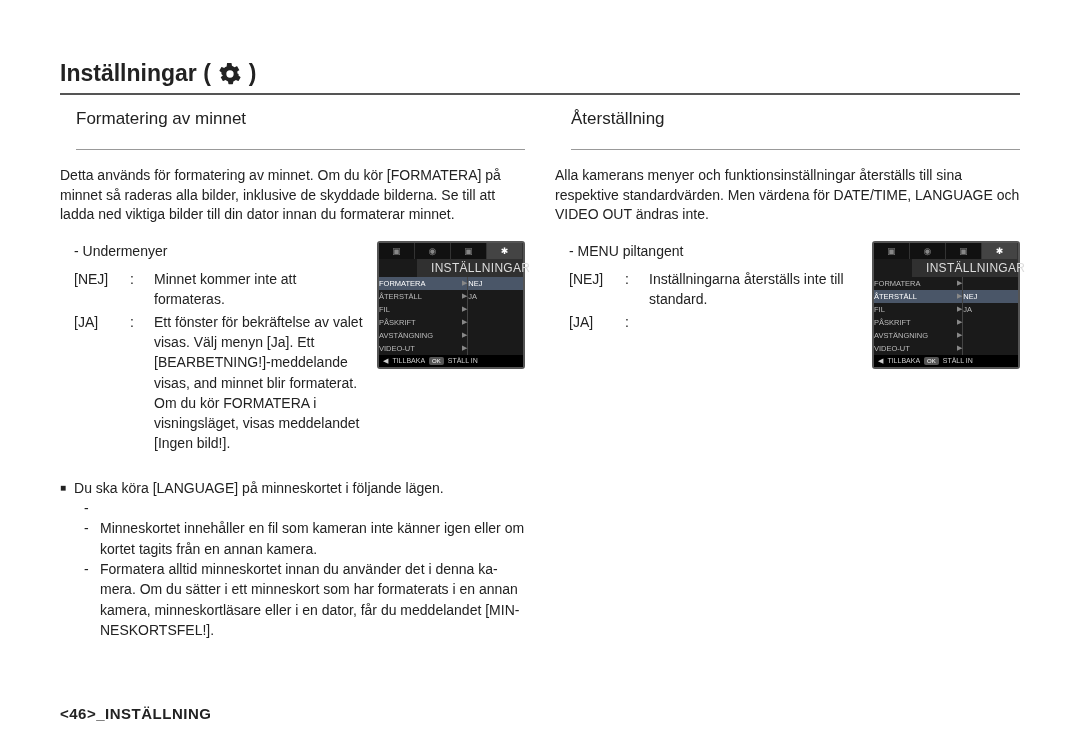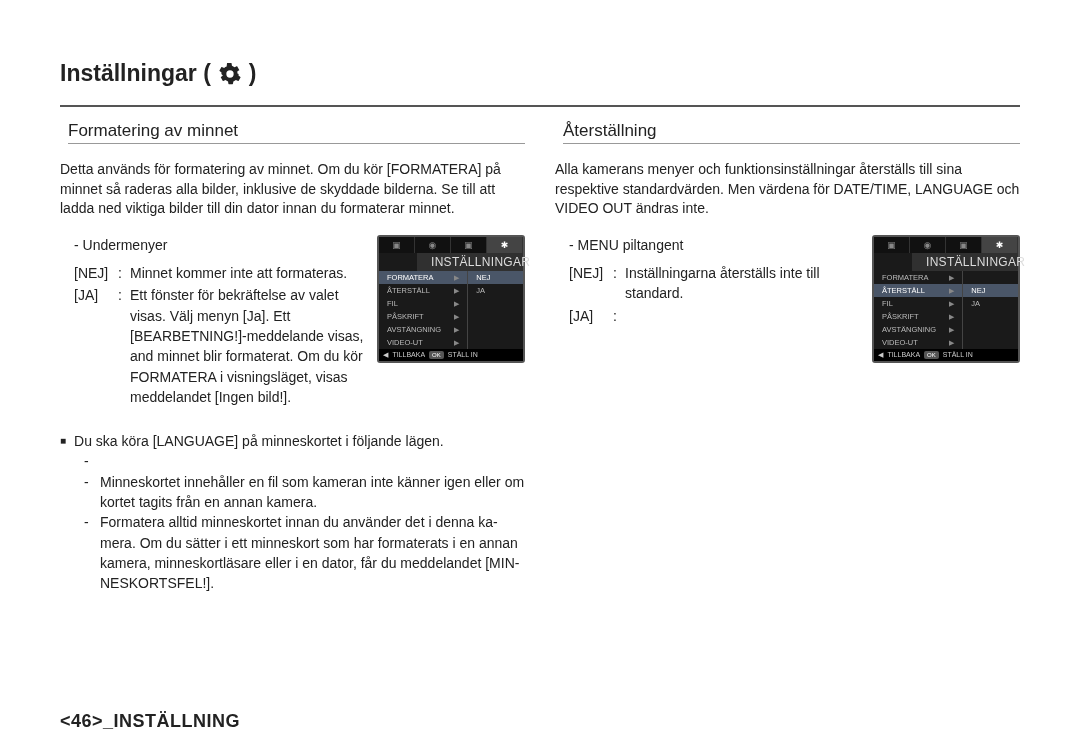--- a/index.html
+++ b/index.html
@@ -10,52 +10,52 @@
     color: #222;
     width: 1080px;
     height: 746px;
     padding: 60px 60px 20px 60px;
     position: relative;
   }
   .page-title {
     font-size: 23px;
     font-weight: bold;
     border-bottom: 2px solid #555;
-    padding-bottom: 18px;
+    padding-bottom: 6px;
     margin-bottom: 14px;
     display: flex;
     align-items: center;
     gap: 8px;
   }
   .gear-icon svg { display: block; }
   .cols {
     display: flex;
     gap: 30px;
   }
   .col { flex: 1 1 50%; }
   .section-heading {
     font-size: 17px;
     font-weight: normal;
     border-bottom: 1px solid #999;
-    padding-bottom: 2px;
-    margin: 0 0 12px 8px;
+    padding-bottom: 20px;
+    margin: 0 0 12px 16px;
   }
   .intro {
     font-size: 14px;
     line-height: 1.4;
     margin: 16px 0 16px 0;
   }
   .sub-row {
     display: flex;
     align-items: flex-start;
     gap: 12px;
   }
   .sub-text { flex: 1; font-size: 14px; line-height: 1.45; }
   .sub-text .label { margin-bottom: 8px; }
-  .kv { display: flex; gap: 4px; margin-bottom: 2px; }
+  .kv { display: flex; gap: 16px; margin-bottom: 2px; }
   .kv .k { min-width: 40px; }
   .kv .c { width: 8px; }
   .kv .v { flex: 1; }
   .indent { margin-left: 14px; }
   .sq-bullet {
     font-size: 14px;
     line-height: 1.45;
     margin-top: 22px;
     display: flex;
     gap: 8px;
@@ -105,24 +105,24 @@
   .lcd .menu {
     display: flex;
     font-size: 7.5px;
   }
   .lcd .menu .left {
     flex: 0 0 62%;
     border-right: 1px solid #444;
   }
   .lcd .menu .right { flex: 1; }
   .lcd .menu .mi {
-    padding: 2px 8px;
+    padding: 2px 0;
     display: flex;
     justify-content: space-between;
-    align-items: flex-end;
+    align-items: flex-start;
     color: #bbb;
   }
   .lcd .menu .mi .arr { font-size: 7px; color: #888; }
   .lcd .menu .mi.sel {
     background: #4a5668;
     color: #fff;
   }
   .lcd .bar {
     background: #000;
     display: flex;
@@ -136,22 +136,22 @@
     color: #fff;
     font-size: 6px;
     padding: 1px 3px;
     border-radius: 2px;
   }
   .lcd .bar .tri { font-size: 7px; }
 
   .pg-footer {
     position: absolute;
     left: 60px;
-    bottom: 14px;
-    font-size: 18px;
+    bottom: 24px;
+    font-size: 15px;
     letter-spacing: .5px;
   }
   .pg-footer b { font-weight: bold; }
 </style>
 </head>
 <body>
 
 <div class="page-title">
   <span>Inställningar (</span>
   <span class="gear-icon">

